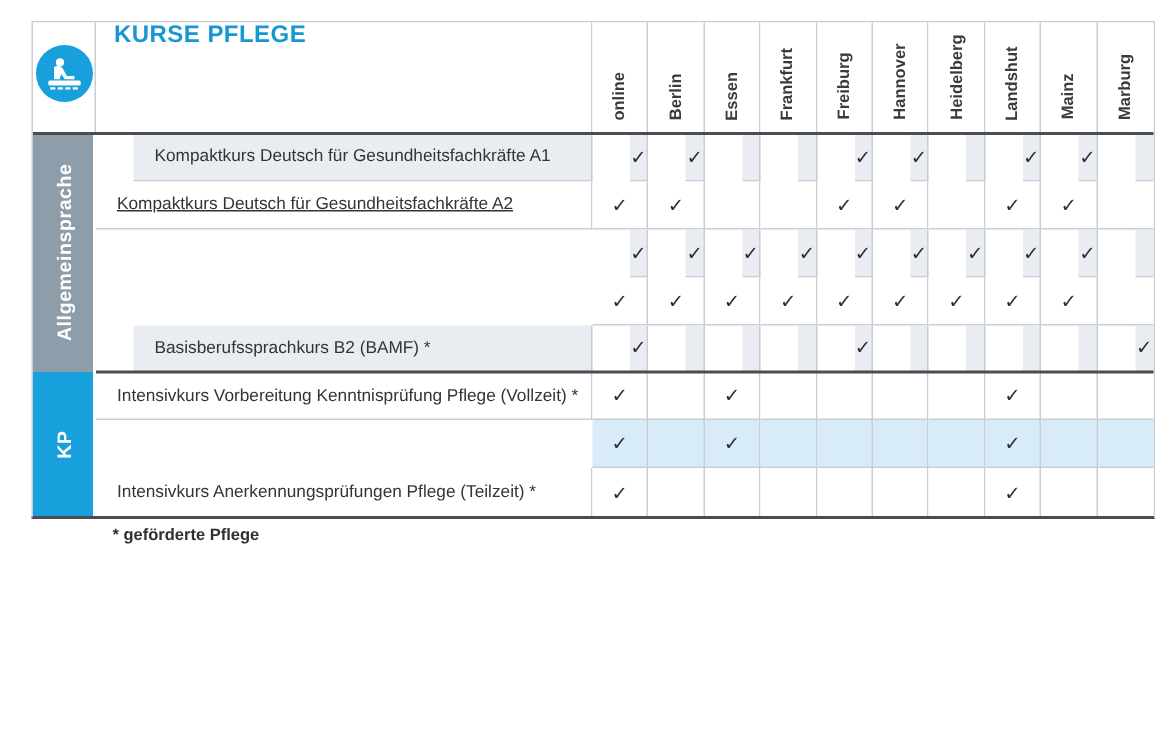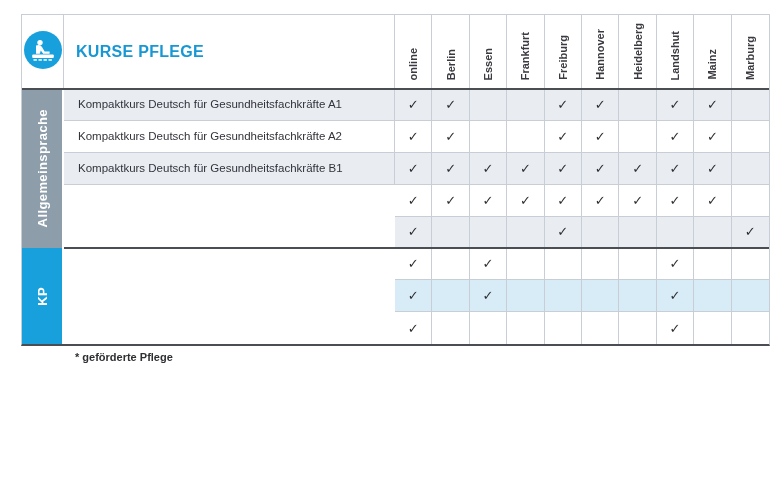--- a/index.html
+++ b/index.html
@@ -17,25 +17,25 @@
     background:#fff;
   }
   .cell{
     box-sizing:border-box;
     border-right:1px solid var(--grid-line,#c9ced6);
     border-bottom:1px solid var(--grid-line,#c9ced6);
     background:#fff;
   }
   .last-col{border-right:none;}
   .last-row{border-bottom:none;}
-  .shade-gray{background:var(--shade-gray,#e9edf2);}
+  .shade-gray{background:var(--shade-gray,#e9edf2);margin-left:25px;}
   .shade-blue{background:var(--shade-blue,#d8ecf8);}
 
   .icon-cell{grid-row:1;grid-column:1;display:flex;align-items:center;justify-content:center;}
-  .title-cell{grid-row:1;grid-column:2;display:flex;align-items:center;padding-left:12px;}
+  .title-cell{grid-row:1;grid-column:2;display:flex;padding-left:12px;}
   .title{color:var(--accent-text,#1797d4);font-size:16px;font-weight:bold;letter-spacing:.3px;}
 
   .city-cell{display:flex;justify-content:center;align-items:flex-end;padding-bottom:8px;}
   .vtext{writing-mode:vertical-rl;transform:rotate(180deg);white-space:nowrap;}
   .city-cell .vtext{font-size:11px;font-weight:bold;color:#3a3a40;}
 
   .sidebar{grid-column:1;display:flex;align-items:center;justify-content:center;
     border-right:2px solid #fff;box-sizing:border-box;}
   .sb-general{grid-row:2 / span 5;background:var(--sidebar-gray,#8d9daa);}
   .sb-kp{grid-row:7 / span 3;background:var(--accent,#18a0dc);}
@@ -136,21 +136,21 @@
         <span class="check">✓</span>
       </div>
       <div class="cell check-cell shade-gray" style="grid-area: 2 / 9;"></div>
       <div class="cell check-cell shade-gray" style="grid-area: 2 / 10;">
         <span class="check">✓</span>
       </div>
       <div class="cell check-cell shade-gray" style="grid-area: 2 / 11;">
         <span class="check">✓</span>
       </div>
       <div class="cell check-cell shade-gray last-col" style="grid-area: 2 / 12;"></div>
-      <div class="cell label-cell" style="grid-area: 3 / 2;">Kompaktkurs Deutsch für Gesundheitsfachkräfte A2</div>
+      <div class="cell label-cell" style="grid-area: 3 / 2; text-decoration: underline;">Kompaktkurs Deutsch für Gesundheitsfachkräfte A2</div>
       <div class="cell check-cell" style="grid-area: 3 / 3;">
         <span class="check">✓</span>
       </div>
       <div class="cell check-cell" style="grid-area: 3 / 4;">
         <span class="check">✓</span>
       </div>
       <div class="cell check-cell" style="grid-area: 3 / 5;"></div>
       <div class="cell check-cell" style="grid-area: 3 / 6;"></div>
       <div class="cell check-cell" style="grid-area: 3 / 7;">
         <span class="check">✓</span>
@@ -159,21 +159,20 @@
         <span class="check">✓</span>
       </div>
       <div class="cell check-cell" style="grid-area: 3 / 9;"></div>
       <div class="cell check-cell" style="grid-area: 3 / 10;">
         <span class="check">✓</span>
       </div>
       <div class="cell check-cell" style="grid-area: 3 / 11;">
         <span class="check">✓</span>
       </div>
       <div class="cell check-cell last-col" style="grid-area: 3 / 12;"></div>
-      <div class="cell label-cell shade-gray" style="grid-area: 4 / 2;">Kompaktkurs Deutsch für Gesundheitsfachkräfte B1</div>
       <div class="cell check-cell shade-gray" style="grid-area: 4 / 3;">
         <span class="check">✓</span>
       </div>
       <div class="cell check-cell shade-gray" style="grid-area: 4 / 4;">
         <span class="check">✓</span>
       </div>
       <div class="cell check-cell shade-gray" style="grid-area: 4 / 5;">
         <span class="check">✓</span>
       </div>
       <div class="cell check-cell shade-gray" style="grid-area: 4 / 6;">
@@ -216,36 +215,38 @@
       <div class="cell check-cell" style="grid-area: 5 / 9;">
         <span class="check">✓</span>
       </div>
       <div class="cell check-cell" style="grid-area: 5 / 10;">
         <span class="check">✓</span>
       </div>
       <div class="cell check-cell" style="grid-area: 5 / 11;">
         <span class="check">✓</span>
       </div>
       <div class="cell check-cell last-col" style="grid-area: 5 / 12;"></div>
+      <div class="cell label-cell shade-gray" style="grid-area: 6 / 2;">Basisberufssprachkurs B2 (BAMF) *</div>
       <div class="cell check-cell shade-gray" style="grid-area: 6 / 3;">
         <span class="check">✓</span>
       </div>
       <div class="cell check-cell shade-gray" style="grid-area: 6 / 4;"></div>
       <div class="cell check-cell shade-gray" style="grid-area: 6 / 5;"></div>
       <div class="cell check-cell shade-gray" style="grid-area: 6 / 6;"></div>
       <div class="cell check-cell shade-gray" style="grid-area: 6 / 7;">
         <span class="check">✓</span>
       </div>
       <div class="cell check-cell shade-gray" style="grid-area: 6 / 8;"></div>
       <div class="cell check-cell shade-gray" style="grid-area: 6 / 9;"></div>
       <div class="cell check-cell shade-gray" style="grid-area: 6 / 10;"></div>
       <div class="cell check-cell shade-gray" style="grid-area: 6 / 11;"></div>
       <div class="cell check-cell shade-gray last-col" style="grid-area: 6 / 12;">
         <span class="check">✓</span>
       </div>
+      <div class="cell label-cell" style="grid-area: 7 / 2;">Intensivkurs Vorbereitung Kenntnisprüfung Pflege (Vollzeit) *</div>
       <div class="cell check-cell" style="grid-area: 7 / 3;">
         <span class="check">✓</span>
       </div>
       <div class="cell check-cell" style="grid-area: 7 / 4;"></div>
       <div class="cell check-cell" style="grid-area: 7 / 5;">
         <span class="check">✓</span>
       </div>
       <div class="cell check-cell" style="grid-area: 7 / 6;"></div>
       <div class="cell check-cell" style="grid-area: 7 / 7;"></div>
       <div class="cell check-cell" style="grid-area: 7 / 8;"></div>
@@ -264,20 +265,21 @@
       </div>
       <div class="cell check-cell shade-blue" style="grid-area: 8 / 6;"></div>
       <div class="cell check-cell shade-blue" style="grid-area: 8 / 7;"></div>
       <div class="cell check-cell shade-blue" style="grid-area: 8 / 8;"></div>
       <div class="cell check-cell shade-blue" style="grid-area: 8 / 9;"></div>
       <div class="cell check-cell shade-blue" style="grid-area: 8 / 10;">
         <span class="check">✓</span>
       </div>
       <div class="cell check-cell shade-blue" style="grid-area: 8 / 11;"></div>
       <div class="cell check-cell shade-blue last-col" style="grid-area: 8 / 12;"></div>
+      <div class="cell label-cell last-row" style="grid-area: 9 / 2;">Intensivkurs Anerkennungsprüfungen Pflege (Teilzeit) *</div>
       <div class="cell check-cell last-row" style="grid-area: 9 / 3;">
         <span class="check">✓</span>
       </div>
       <div class="cell check-cell last-row" style="grid-area: 9 / 4;"></div>
       <div class="cell check-cell last-row" style="grid-area: 9 / 5;"></div>
       <div class="cell check-cell last-row" style="grid-area: 9 / 6;"></div>
       <div class="cell check-cell last-row" style="grid-area: 9 / 7;"></div>
       <div class="cell check-cell last-row" style="grid-area: 9 / 8;"></div>
       <div class="cell check-cell last-row" style="grid-area: 9 / 9;"></div>
       <div class="cell check-cell last-row" style="grid-area: 9 / 10;">

